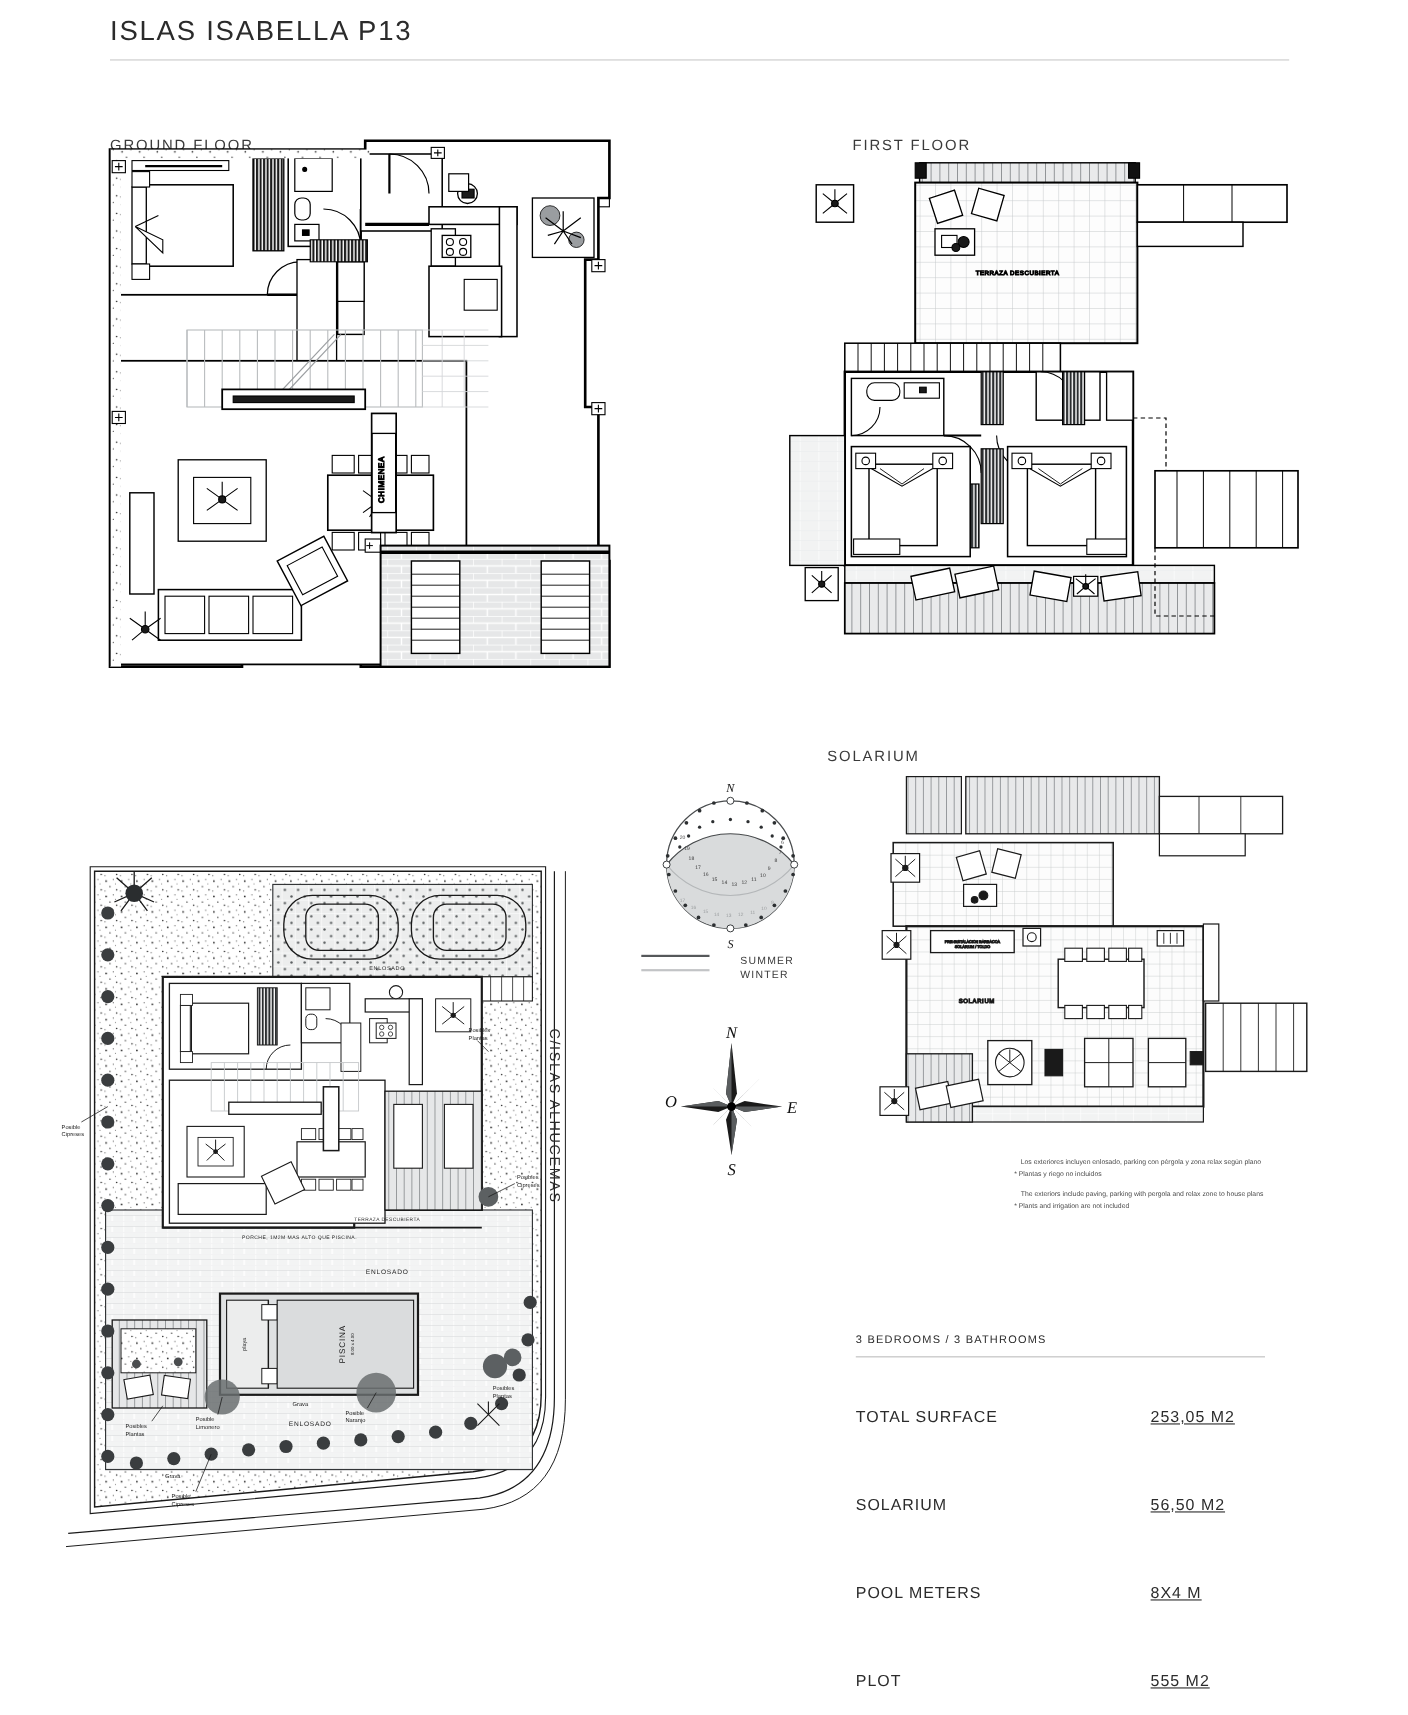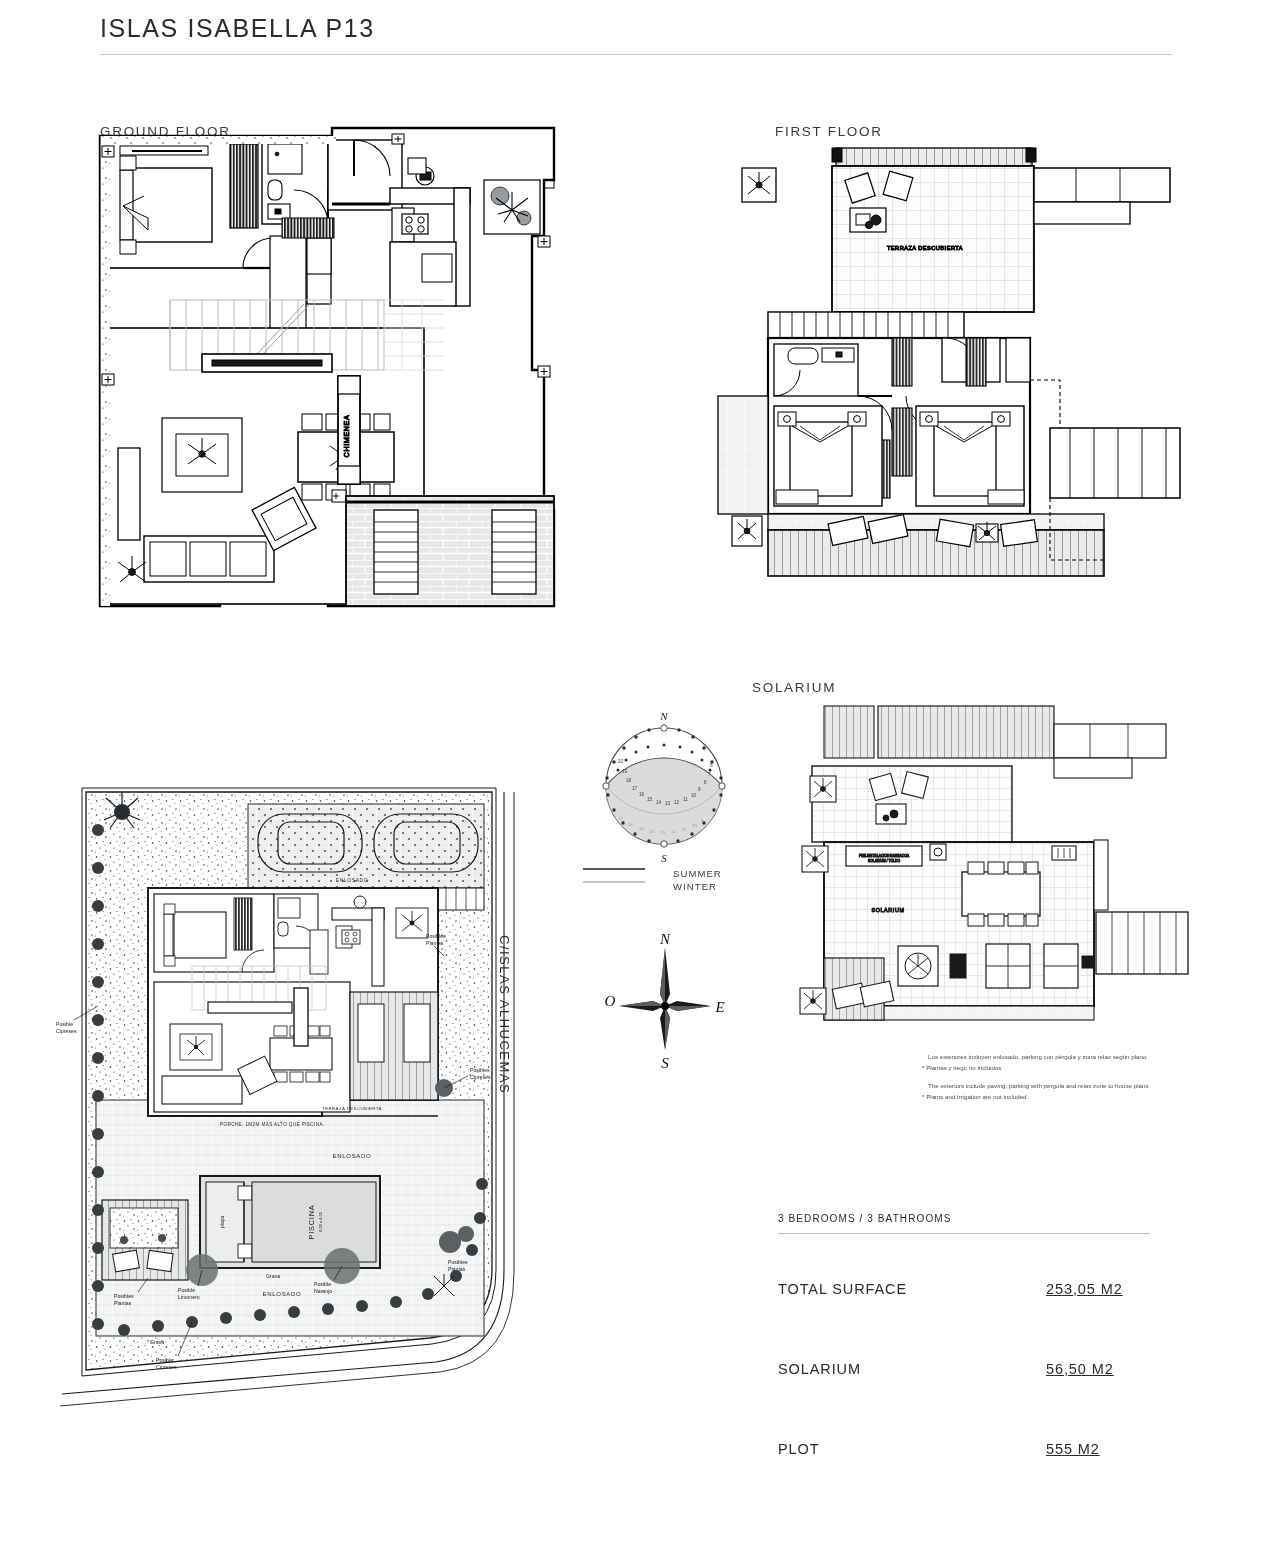--- a/index.html
+++ b/index.html
@@ -937,18 +937,22 @@
 
     <div class="spec-row">
       <span class="spec-label">TOTAL SURFACE</span>
       <span class="spec-value">253,05 M2</span>
     </div>
     <div class="spec-row">
       <span class="spec-label">SOLARIUM</span>
       <span class="spec-value">56,50 M2</span>
     </div>
     <div class="spec-row">
+      <span class="spec-label">POOL METERS</span>
+      <span class="spec-value">8X4 M</span>
+    </div>
+    <div class="spec-row">
       <span class="spec-label">PLOT</span>
       <span class="spec-value">555 M2</span>
     </div>
   </div>
 
 </div>
 
 </body></html>

